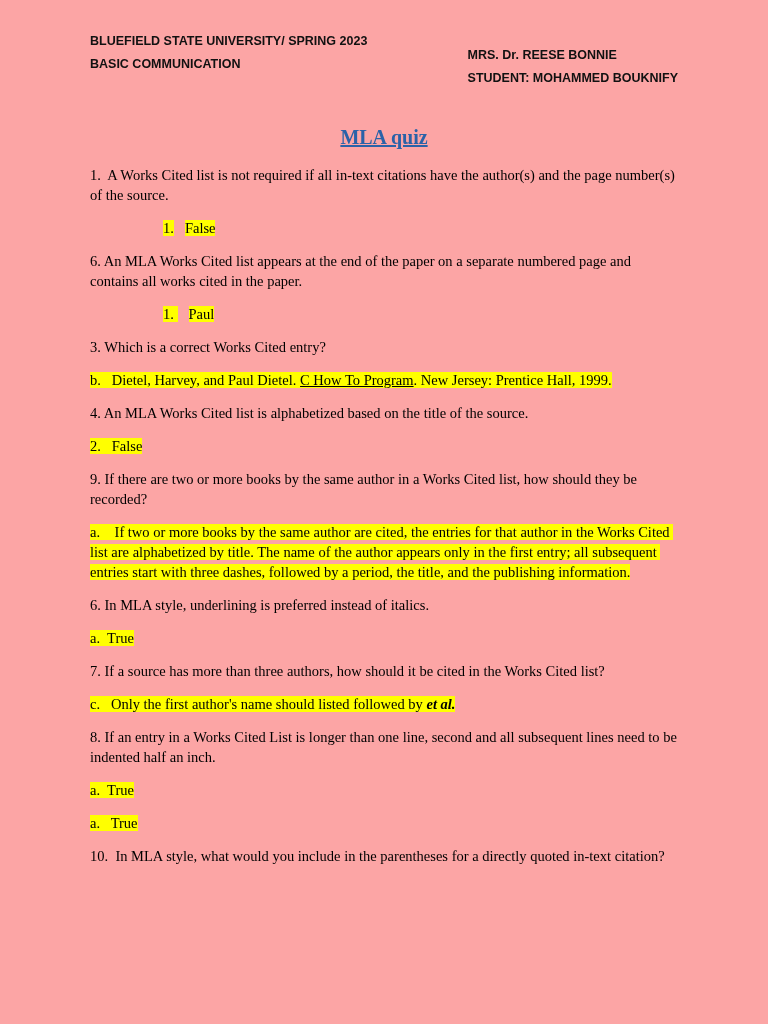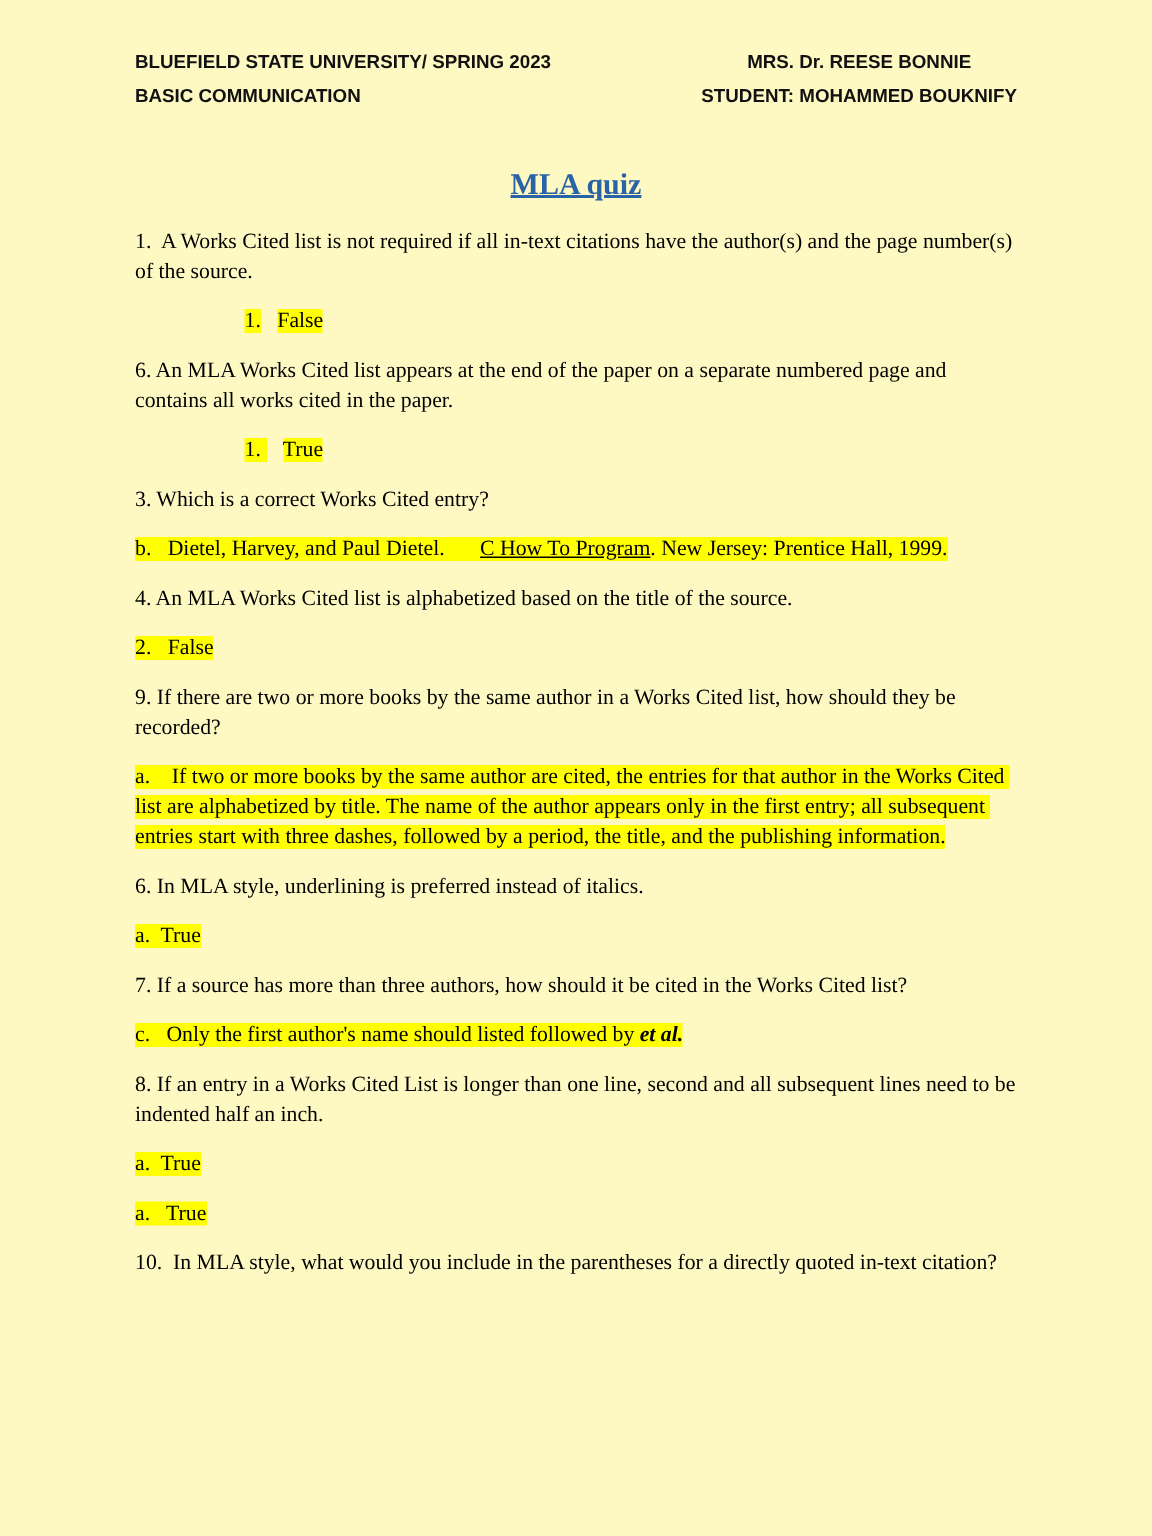--- a/index.html
+++ b/index.html
@@ -4,39 +4,40 @@
 <style>
   html, body {
     margin: 0;
     padding: 0;
     background: #ffffff;
   }
   .page {
     position: relative;
     width: 768px;
     height: 1024px;
-    background: #fef9c3;
+    background: #fca5a5;
     overflow: hidden;
     font-family: "Liberation Serif", serif;
     color: #000000;
   }
   .content {
     padding: 30px 90px 0 90px;
   }
   .doc-header {
     display: flex;
     justify-content: space-between;
     font-family: "Liberation Sans", sans-serif;
     font-weight: bold;
     font-size: 12.5px;
     line-height: 23px;
     color: #111111;
   }
   .doc-header .right {
-    text-align: center;
+    text-align: left;
+    margin-top: 14px;
   }
   .doc-title {
     margin: 33px 0 0 0;
     text-align: center;
     font-size: 20px;
     font-weight: bold;
     color: #2A62A8;
     text-decoration: underline;
     line-height: 29px;
   }
@@ -54,21 +55,20 @@
   }
   .hl {
     background: #FFFF00;
   }
   .gap {
     display: inline-block;
     width: 11px;
   }
   .ul {
     text-decoration: underline;
-    margin-left: 20px;
   }
   .bi {
     font-weight: bold;
     font-style: italic;
     text-align: right;
   }
 </style>
 </head>
 <body>
 
@@ -87,21 +87,21 @@
     </div>
 
     <h1 class="doc-title">MLA quiz</h1>
 
     <div class="body-text">
 
       <p class="q">1.  A Works Cited list is not required if all in-text citations have the author(s) and the page number(s) of the source.</p>
       <p class="a indent"><span class="hl">1.</span><span class="gap"></span><span class="hl">False</span></p>
 
       <p class="q">6. An MLA Works Cited list appears at the end of the paper on a separate numbered page and contains all works cited in the paper.</p>
-      <p class="a indent"><span class="hl">1. </span><span class="gap"></span><span class="hl">True</span></p>
+      <p class="a indent"><span class="hl">1. </span><span class="gap"></span><span class="hl">Paul</span></p>
 
       <p class="q">3. Which is a correct Works Cited entry?</p>
       <p class="a"><span class="hl"><span>b.   Dietel, Harvey, and Paul Dietel. </span><span class="ul">C How To Program</span><span>. New Jersey: Prentice Hall, 1999.</span></span></p>
 
       <p class="q">4. An MLA Works Cited list is alphabetized based on the title of the source.</p>
       <p class="a"><span class="hl">2.   False</span></p>
 
       <p class="q">9. If there are two or more books by the same author in a Works Cited list, how should they be recorded?</p>
       <p class="a"><span class="hl">a.    If two or more books by the same author are cited, the entries for that author in the Works Cited list are alphabetized by title. The name of the author appears only in the first entry; all subsequent entries start with three dashes, followed by a period, the title, and the publishing information.</span></p>
 

